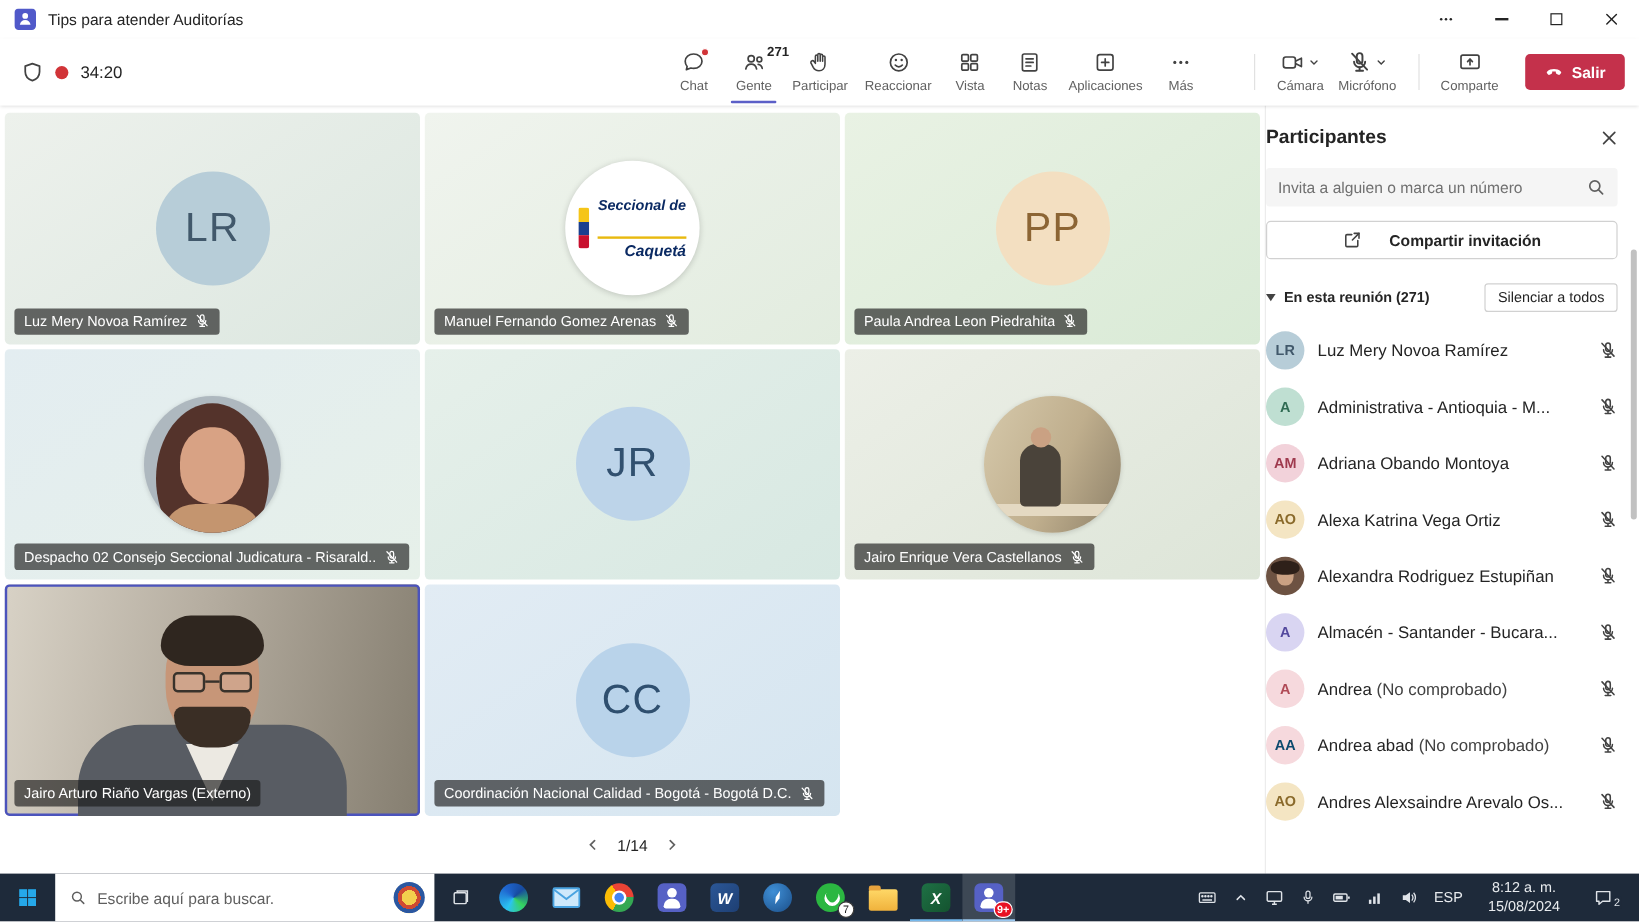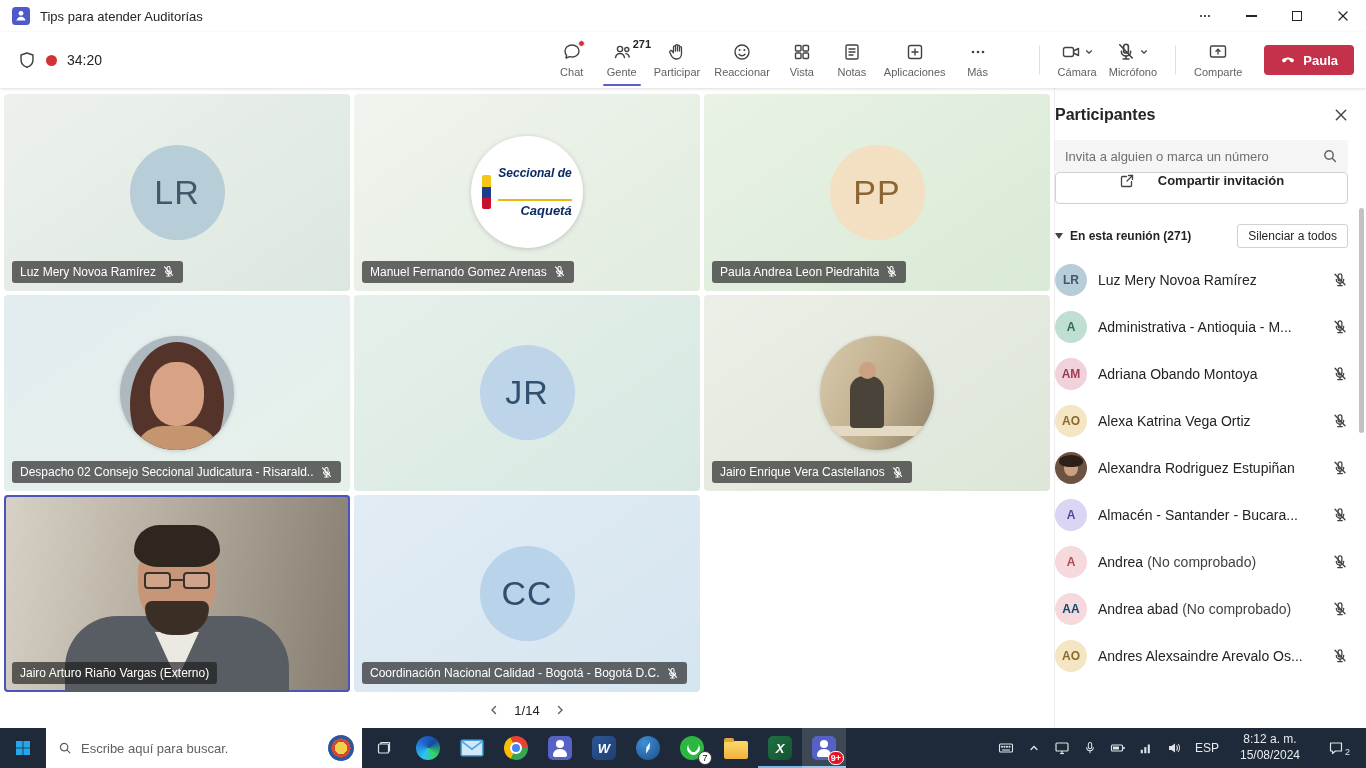--- a/index.html
+++ b/index.html
@@ -73,34 +73,34 @@
   .v-shirt{position:absolute;bottom:0;left:50%;transform:translateX(-50%);width:44px;height:60px;background:#ece9e2;clip-path:polygon(0 0,100% 0,50% 80%);}
   .v-head{position:absolute;bottom:62px;left:50%;transform:translateX(-50%);width:78px;height:98px;background:#c79678;border-radius:42% 42% 46% 46%;}
   .v-hair{position:absolute;top:-7px;left:-4px;right:-4px;height:42px;background:#2f261f;border-radius:44px 44px 50% 50%/44px 44px 70% 70%;}
   .v-glasses{position:absolute;top:40px;left:6px;right:6px;height:18px;}
   .v-glasses i{position:absolute;top:0;width:27px;height:17px;border:2px solid #39322b;border-radius:4px;background:rgba(255,255,255,.14);}
   .v-glasses i.gl{left:0}.v-glasses i.gr{right:0}
   .v-glasses::before{content:'';position:absolute;top:7px;left:27px;right:27px;height:2px;background:#39322b;}
   .v-beard{position:absolute;bottom:-5px;left:7px;right:7px;height:34px;background:#3a2e25;border-radius:10px 10px 38px 38px;}
 
   
-  .pager{height:36px;display:flex;align-items:center;justify-content:center;gap:14px;color:#616161;}
+  .pager{height:48px;display:flex;align-items:center;justify-content:center;gap:14px;color:#616161;}
   .pg-btn{background:none;border:none;color:#616161;display:flex;align-items:center;cursor:default;}
   .pg-text{font-size:13px;color:#242424;}
 
   
   .panel{width:312px;background:#fff;border-left:1px solid #ececec;padding:18px 18px 0 0;position:relative;}
   .p-head{display:flex;align-items:center;justify-content:space-between;}
   .p-title{font-size:16px;font-weight:bold;color:#242424;}
   .p-close{background:none;border:none;color:#424242;cursor:default;}
   .p-search{margin-top:16px;height:32px;background:#f5f5f5;border-radius:3px;display:flex;align-items:center;padding:0 10px;gap:8px;}
   .p-search input{flex:1;border:none;background:transparent;outline:none;font-size:13px;font-family:inherit;color:#242424;}
   .p-search input::placeholder{color:#707070;}
   .p-search .sic{color:#616161;flex:0 0 auto;}
-  .p-share{margin-top:0;width:100%;height:32px;background:#fff;border:1px solid #d1d1d1;border-radius:4px;display:flex;justify-content:center;gap:23px;font-size:13px;font-weight:bold;color:#242424;font-family:inherit;cursor:default;}
+  .p-share{margin-top:12px;width:100%;height:32px;background:#fff;border:1px solid #d1d1d1;border-radius:4px;display:flex;align-items:center;justify-content:center;gap:23px;font-size:13px;font-weight:bold;color:#242424;font-family:inherit;cursor:default;}
   .p-share svg{color:#424242;}
   .p-section{margin-top:20px;display:flex;align-items:center;justify-content:space-between;}
   .p-sec-left{display:flex;align-items:center;gap:7px;}
   .tri-down{width:0;height:0;border-left:4.5px solid transparent;border-right:4.5px solid transparent;border-top:6px solid #424242;}
   .p-sec-label{font-size:12px;font-weight:bold;color:#242424;}
   .p-muteall{height:24px;padding:0 10px;background:#fff;border:1px solid #d1d1d1;border-radius:3px;font-size:12px;color:#242424;font-family:inherit;cursor:default;}
   .p-list{margin-top:8px;}
   .prow{height:47px;display:flex;align-items:center;gap:11px;cursor:default;}
   .avatar-sm{width:32px;height:32px;border-radius:50%;display:flex;align-items:center;justify-content:center;flex:0 0 auto;position:relative;overflow:hidden;}
   .avatar-sm span{font-size:12px;font-weight:bold;}
@@ -469,21 +469,21 @@
           <svg class="ico20">
             <use href="#i-share"></use>
           </svg>
         </div>
       <span class="tab-label">Comparte</span>
     </div>
     <button class="leave">
       <svg class="ico16">
           <use href="#i-phone"></use>
         </svg>
-      <span>Paula</span>
+      <span>Salir</span>
     </button>
   </div>
 </div>
 
 <div class="main">
   <div class="stage">
     <div class="tiles">
 
       <div class="tile" style="background: linear-gradient(145deg, rgb(237, 241, 236), rgb(220, 231, 224));">
         <div class="avatar-lg" style="background: rgb(183, 205, 216);">

